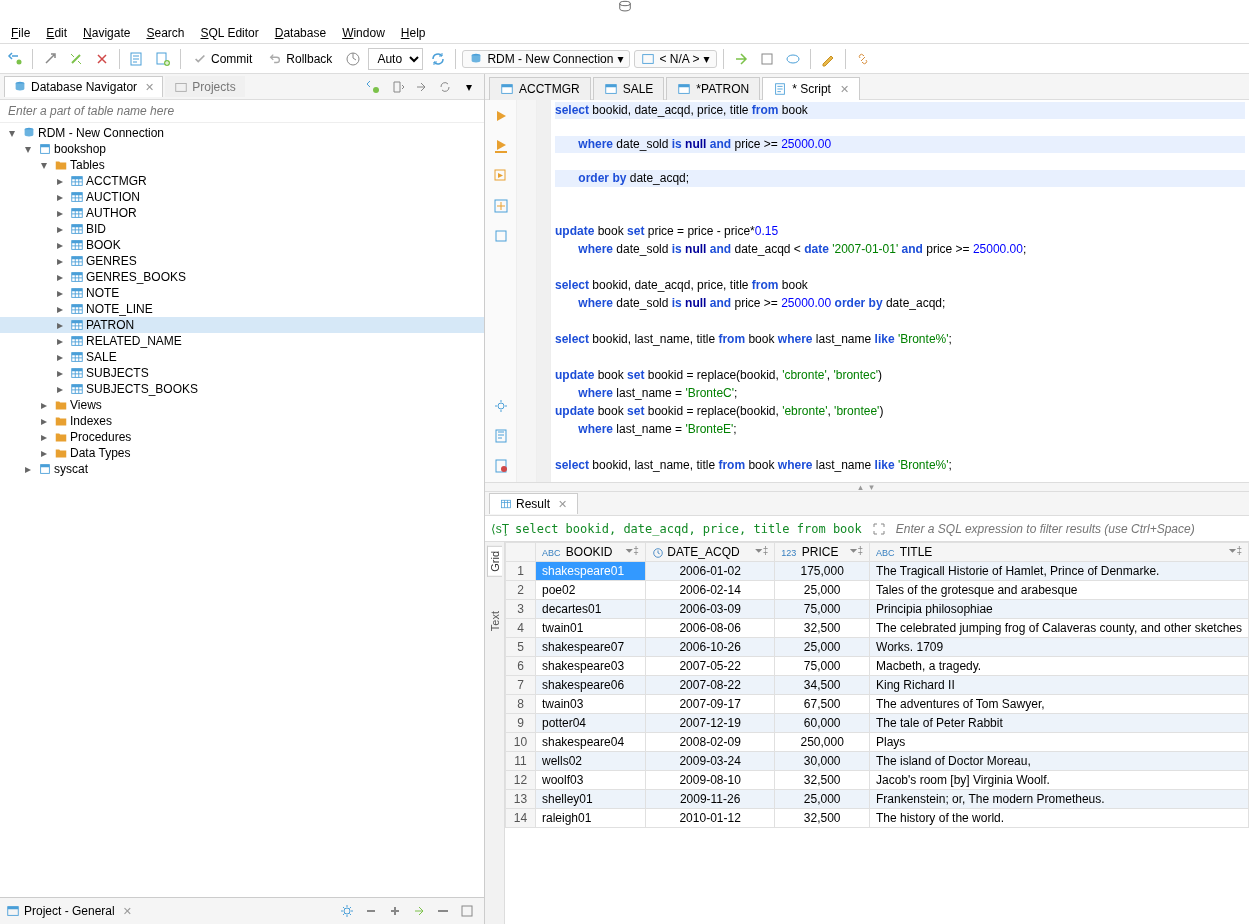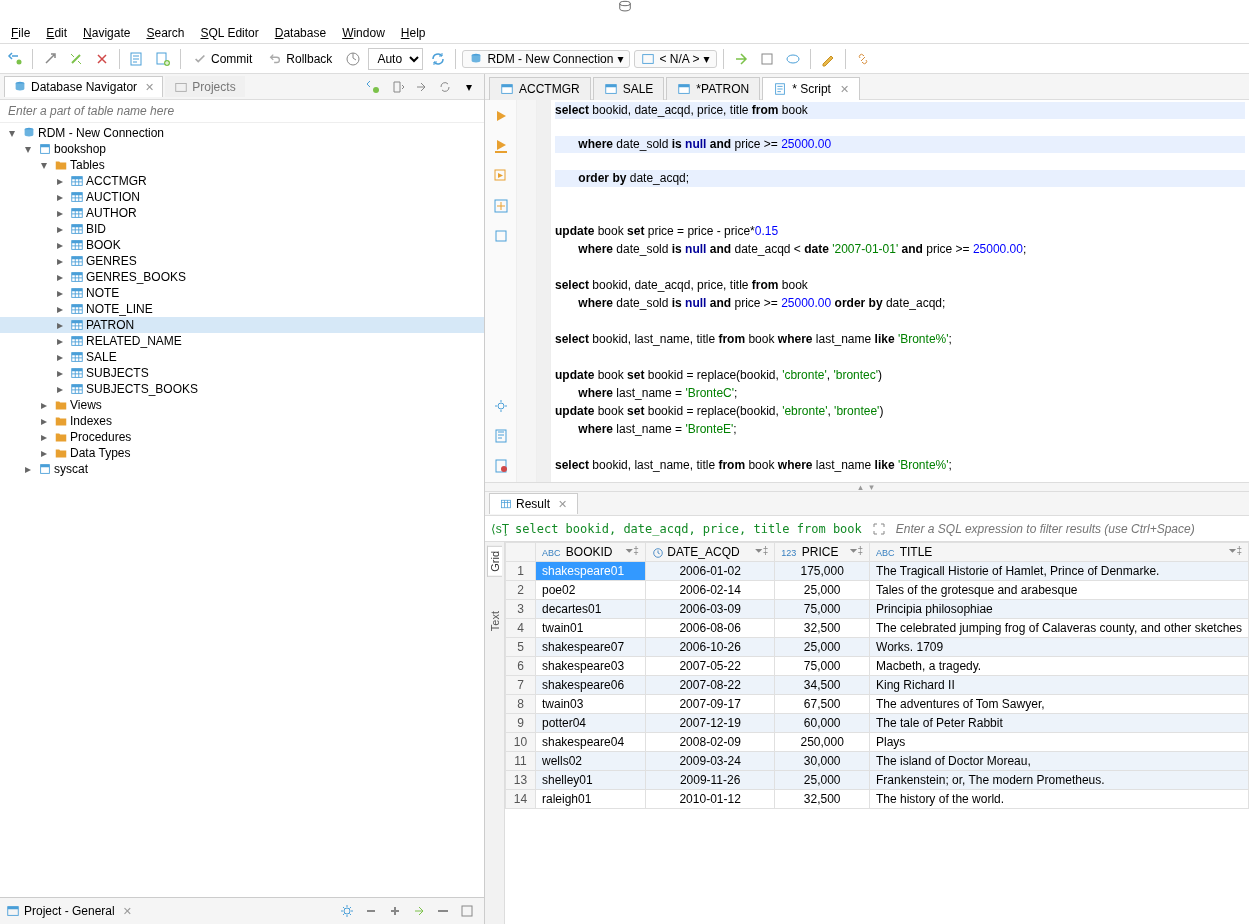--- a/index.html
+++ b/index.html
@@ -37,21 +37,21 @@
 .etab.active { background: #fff; }
 .etab svg { width: 14px; height: 14px; }
 .editor-area { flex: 1; display: flex; overflow: hidden; }
 .sql-toolbar { width: 32px; background: #fafafa; border-right: 1px solid #eee; display: flex; flex-direction: column; align-items: center; padding: 4px 0; gap: 6px; }
 .sql-toolbar .tbtn { width: 24px; height: 24px; }
 .editor-wrap { flex: 1; display: flex; overflow: hidden; }
 .gutter { width: 20px; background: #f5f5f5; border-right: 1px solid #eee; }
 .inner-gutter { width: 14px; background: #f0f0f0; border-right: 1px solid #eee; }
 .sql-text { flex: 1; font-family: 'Consolas', monospace; font-size: 13px; white-space: pre; padding: 2px 4px; line-height: 17px; overflow: auto; }
 .sql-text .selline { background: #e8f0fe; display: block; }
-.kw { color: #000000; font-weight: bold; }
+.kw { color: #1d4ed8; font-weight: bold; }
 .nullkw { color: #000099; font-weight: bold; }
 .str { color: #008000; }
 .num { color: #0000ff; }
 .collapse-bar { height: 10px; background: #f5f5f5; border-top: 1px solid #ddd; border-bottom: 1px solid #ddd; display: flex; justify-content: center; align-items: center; color: #999; cursor: pointer; font-size: 9px; letter-spacing: 2px;}
 .result-tabs { height: 24px; display: flex; align-items: center; padding: 0 4px; background: #f5f5f5; border-bottom: 1px solid #ddd; }
 .result-tab { padding: 3px 10px; background: #fff; border: 1px solid #ccc; border-bottom: none; display: inline-flex; align-items: center; gap: 4px; }
 .result-filter { height: 26px; display: flex; align-items: center; padding: 0 6px; gap: 6px; border-bottom: 1px solid #ddd; }
 .result-filter .qtext { color: #138a26; font-family: Consolas, monospace; font-size: 12px; }
 .result-filter input { flex: 1; border: none; outline: none; font-style: italic; color: #999; }
 .result-body { flex: 1; display: flex; overflow: hidden; }
@@ -749,20 +749,27 @@
                 <td class="data numcell">250,000</td>
                 <td class="data">Plays</td>
               </tr>
               <tr class="even">
                 <td class="rn">11</td>
                 <td class="data">wells02</td>
                 <td class="data numcell">2009-03-24</td>
                 <td class="data numcell">30,000</td>
                 <td class="data">The island of Doctor Moreau,</td>
               </tr>
+              <tr class="odd">
+                <td class="rn">12</td>
+                <td class="data">woolf03</td>
+                <td class="data numcell">2009-08-10</td>
+                <td class="data numcell">32,500</td>
+                <td class="data">Jacob's room [by] Virginia Woolf.</td>
+              </tr>
               <tr class="even">
                 <td class="rn">13</td>
                 <td class="data">shelley01</td>
                 <td class="data numcell">2009-11-26</td>
                 <td class="data numcell">25,000</td>
                 <td class="data">Frankenstein; or, The modern Prometheus.</td>
               </tr>
               <tr class="odd">
                 <td class="rn">14</td>
                 <td class="data">raleigh01</td>

